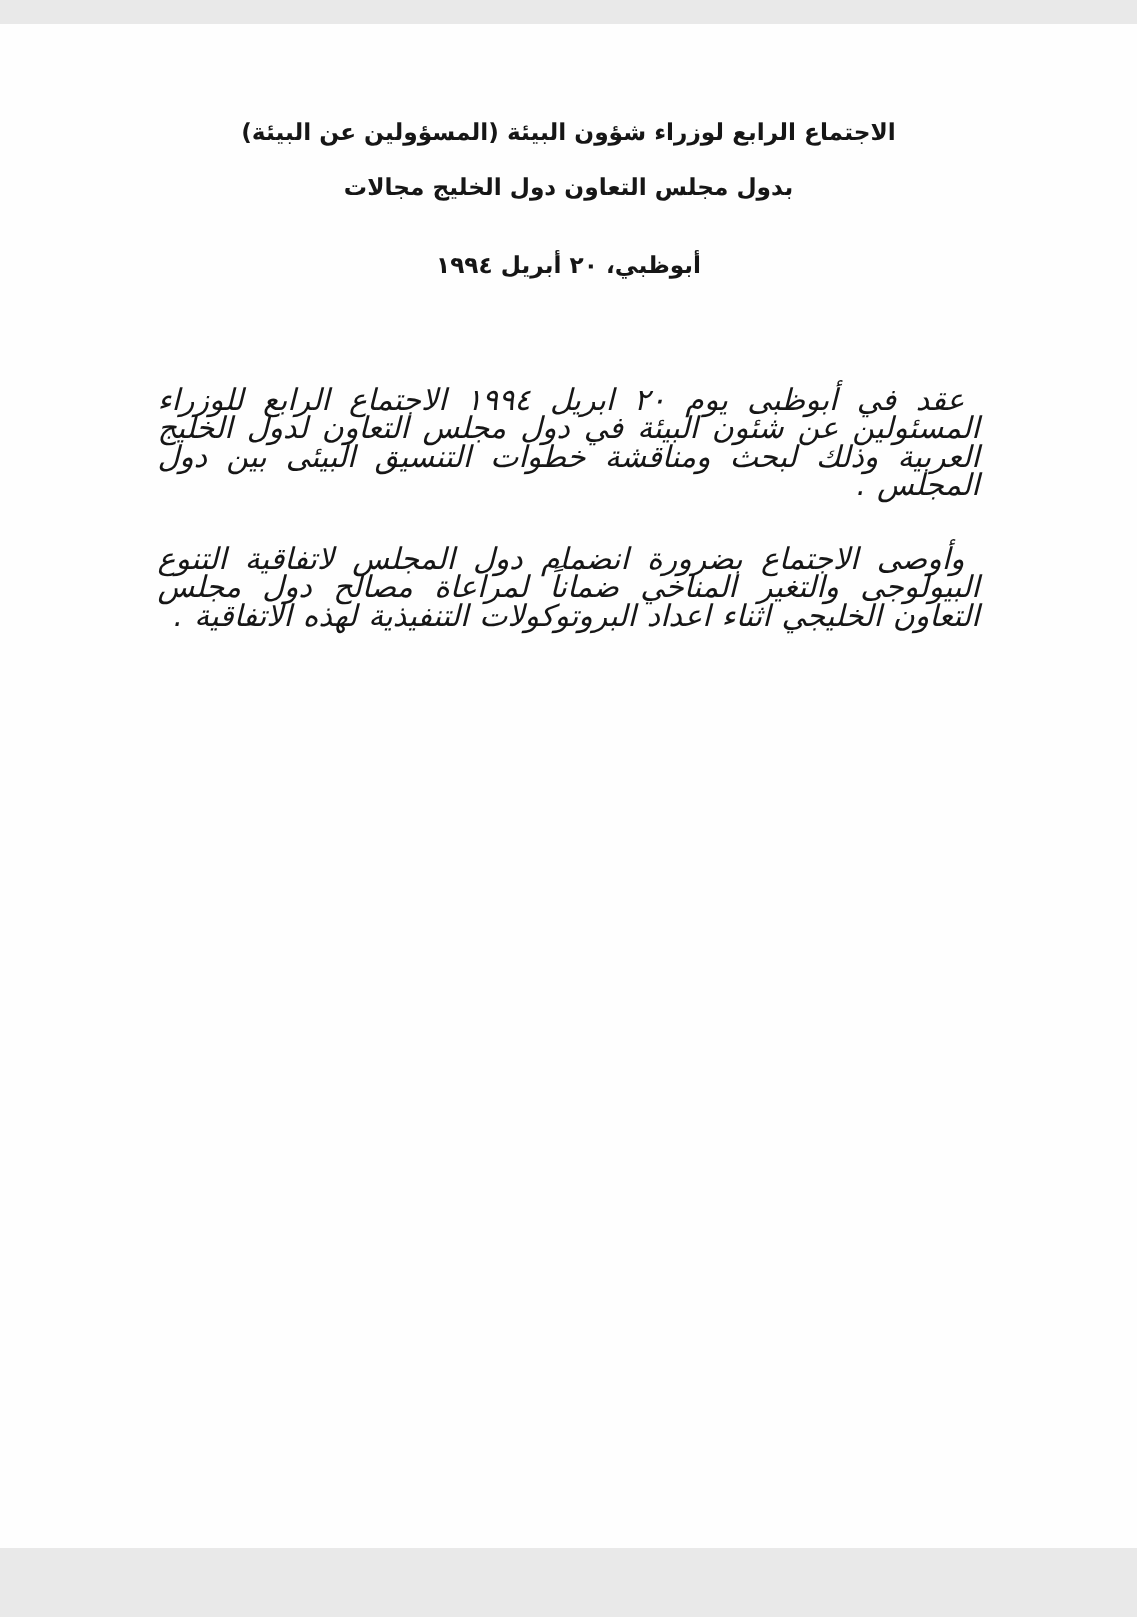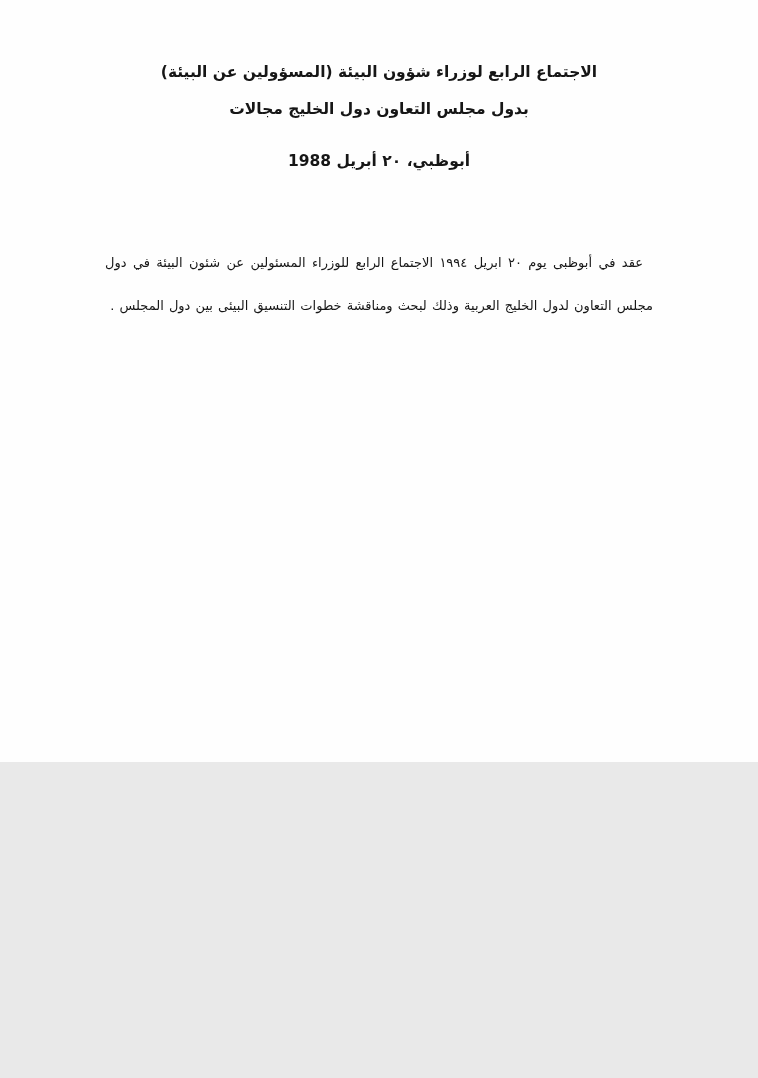--- a/index.html
+++ b/index.html
@@ -4,22 +4,22 @@
   <style>
     html, body {
       margin: 0;
       padding: 0;
       background: #e9e9e9;
       font-family: "DejaVu Sans", sans-serif;
     }
     .page {
       position: relative;
       width: 758px;
-      height: 762px;
-      margin: 0 auto;
+      height: 1016px;
+      margin: 16px auto;
       background: #fefefe;
       color: #161616;
       overflow: hidden;
       direction: rtl;
     }
     
     .title-block {
       position: absolute;
       top: 54px;
       left: 0;
@@ -42,26 +42,27 @@
     
     .body-block {
       position: absolute;
       top: 241px;
       right: 105px;
       left: 105px;
       direction: rtl;
     }
     .body-block p {
       margin: 0 0 30px 0;
-      font-size: 13px;
-      line-height: 43px;
+      font-size: 20px;
+      line-height: 19px;
       text-align: justify;
       text-align-last: right;
       text-indent: 10px;
       word-spacing: 1px;
+      font-style: italic;
     }
     
     .page-footer {
       position: absolute;
       top: 1020px;
       left: 0;
       right: 0;
       text-align: center;
     }
     .page-number {
@@ -71,24 +72,25 @@
     }
   </style>
 </head>
 <body>
 
 <div class="page">
 
   <header class="title-block">
     <div class="title-line">الاجتماع الرابع لوزراء شؤون البيئة (المسؤولين عن البيئة)</div>
     <div class="title-line">بدول مجلس التعاون دول الخليج مجالات</div>
-    <div class="date-line">أبوظبي، ٢٠ أبريل 1988</div>
+    <div class="date-line">أبوظبي، ٢٠ أبريل ١٩٩٤</div>
   </header>
 
   <main class="body-block">
     <p>عقد في أبوظبى يوم ٢٠ ابريل ١٩٩٤ الاجتماع الرابع للوزراء المسئولين عن شئون البيئة في دول مجلس التعاون لدول الخليج العربية وذلك لبحث ومناقشة خطوات التنسيق البيئى بين دول المجلس .</p>
+    <p>وأوصى الاجتماع بضرورة انضمام دول المجلس لاتفاقية التنوع البيولوجى والتغير المناخي ضماناً لمراعاة مصالح دول مجلس التعاون الخليجي اثناء اعداد البروتوكولات التنفيذية لهذه الاتفاقية .</p>
   </main>
 
   <footer class="page-footer">
     <span class="page-number">١</span>
   </footer>
 
 </div>
 
 </body></html>

